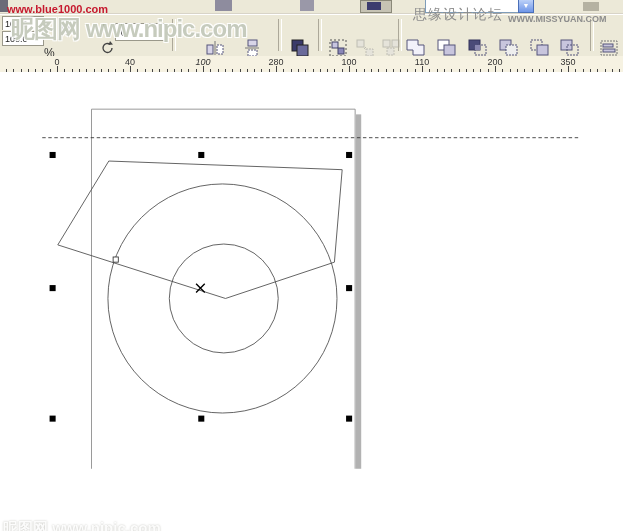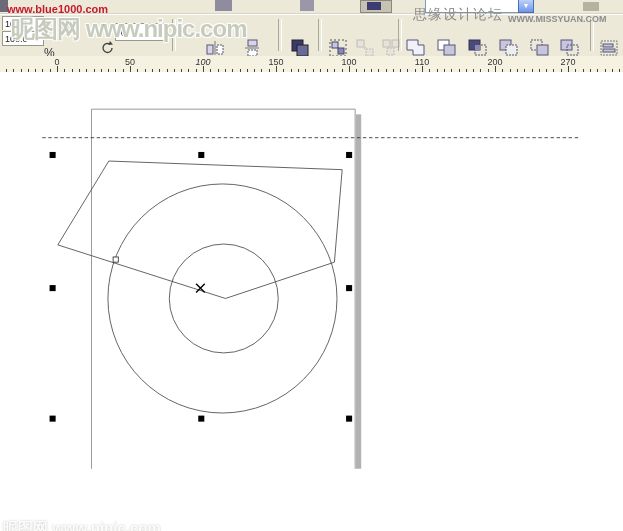--- a/index.html
+++ b/index.html
@@ -272,27 +272,27 @@
       <div class="rtick" style="left: 560.7px; height: 3px;"></div>
       <div class="rtick" style="left: 568px; height: 6px;"></div>
       <div class="rtick" style="left: 575.3px; height: 3px;"></div>
       <div class="rtick" style="left: 582.6px; height: 3px;"></div>
       <div class="rtick" style="left: 589.9px; height: 3px;"></div>
       <div class="rtick" style="left: 597.2px; height: 3px;"></div>
       <div class="rtick" style="left: 604.5px; height: 3px;"></div>
       <div class="rtick" style="left: 611.8px; height: 3px;"></div>
       <div class="rtick" style="left: 619.1px; height: 3px;"></div>
       <div class="rlabel" style="left: 57px;">0</div>
-      <div class="rlabel" style="left: 130px;">50</div>
+      <div class="rlabel" style="left: 130px;">40</div>
       <div class="rlabel" style="left: 203px; font-style: italic;">100</div>
-      <div class="rlabel" style="left: 276px;">150</div>
+      <div class="rlabel" style="left: 276px;">280</div>
       <div class="rlabel" style="left: 349px;">100</div>
       <div class="rlabel" style="left: 422px;">110</div>
       <div class="rlabel" style="left: 495px;">200</div>
-      <div class="rlabel" style="left: 568px;">270</div>
+      <div class="rlabel" style="left: 568px;">350</div>
     </div>
 
   <div class="canvas">
     <svg id="drawing" width="623" height="459" viewBox="0 72 623 531">
 
       <line stroke="#8a8a8a" stroke-width="1" x1="57" y1="115" x2="362" y2="115"></line>
       <line stroke="#8a8a8a" stroke-width="1" x1="57" y1="115" x2="57" y2="531"></line>
       <line stroke="#8a8a8a" stroke-width="1" x1="362" y1="115" x2="362" y2="531"></line>
       <rect fill="#b2b2b2" x="363" y="121" width="6" height="410"></rect>
 

